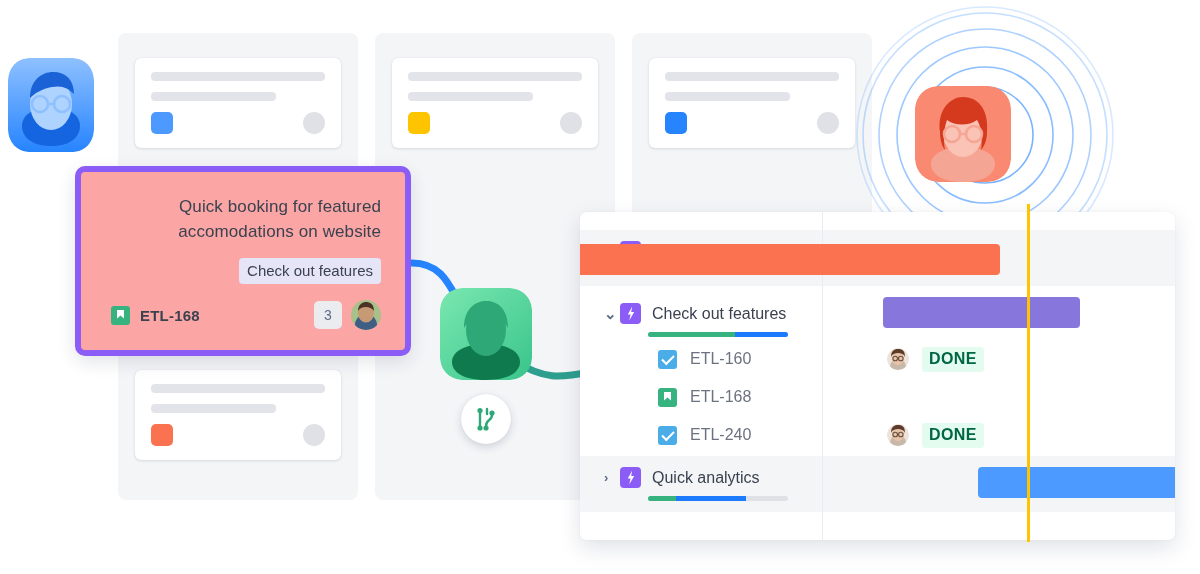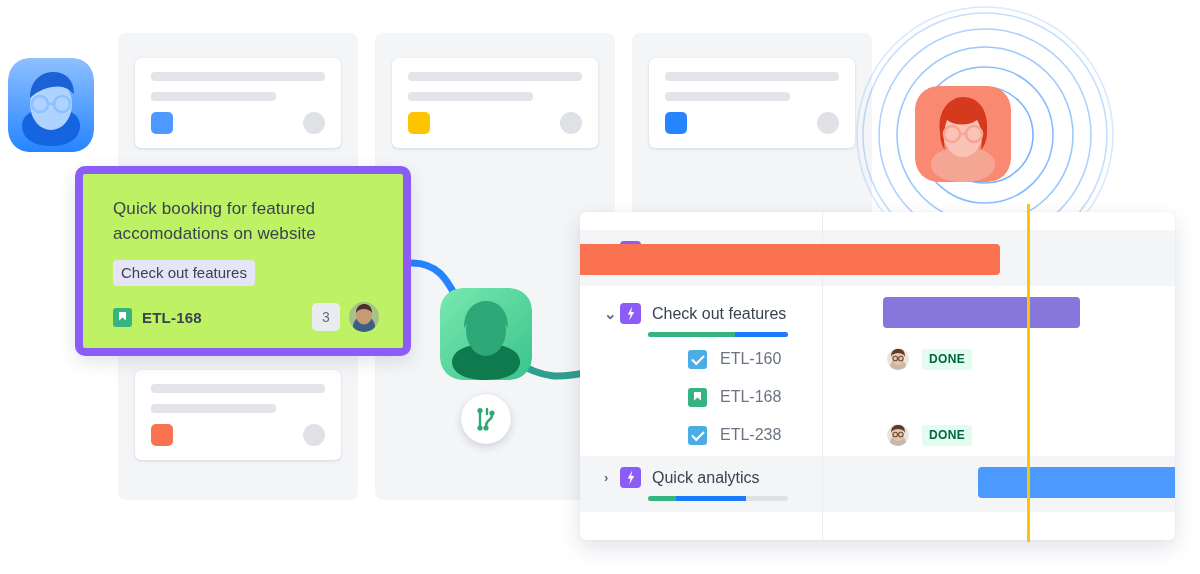--- a/index.html
+++ b/index.html
@@ -30,23 +30,24 @@
   .kfoot { display: flex; align-items: center; justify-content: space-between; margin-top: 6px; }
   .kbadge { width: 22px; height: 22px; border-radius: 5px; }
   .kavatar { width: 22px; height: 22px; border-radius: 50%; background: #DFE1E6; }
 
   
   .curves { position: absolute; left: 0; top: 0; width: 1200px; height: 574px; pointer-events: none; }
 
   
   #featured-card {
     position: absolute; left: 75px; top: 166px; width: 336px; height: 190px;
-    background: #bef264; border: 8px solid #8b5cf6; border-radius: 10px;
+    background: #fca5a5; border: 6px solid #8b5cf6; border-radius: 10px;
     box-shadow: 0 6px 18px rgba(9,30,66,.12);
     padding: 22px 24px 0 30px;
+    text-align: right;
   }
   #featured-card .title {
     font-size: 17px; line-height: 25px; color: #3a4250; letter-spacing: .1px;
   }
   .epic-chip {
     display: inline-block; margin-top: 14px; padding: 4px 8px 5px 8px;
     background: #E6E4F7; border-radius: 4px;
     font-size: 15px; color: #3a4250;
   }
   .fcard-foot {
@@ -113,29 +114,29 @@
     content: ""; position: absolute; left: 7px; top: 3.5px; width: 8px; height: 14px;
     background: #fff;
     clip-path: polygon(65% 0, 10% 58%, 45% 58%, 28% 100%, 90% 40%, 52% 40%);
   }
   .epic-name { margin-left: 11px; font-size: 16px; color: #3a4250; white-space: nowrap; }
   .prog { position: absolute; left: 68px; height: 5px; width: 140px; border-radius: 3px; background: #DFE1E6; overflow: hidden; display: flex; }
   .prog .seg { height: 100%; }
   .prog .seg.green { background: #36B37E; }
   .prog .seg.blue { background: #1D7AFC; }
 
-  .task-row-left { display: flex; align-items: center; padding-left: 108px; height: 100%; }
+  .task-row-left { display: flex; align-items: center; padding-left: 78px; height: 100%; }
   .task-key { margin-left: 13px; font-size: 16px; color: #6B7280; }
 
   .tl-right { position: absolute; left: 243px; width: 352px; height: 100%; }
   .status-wrap { display: flex; align-items: center; height: 100%; padding-left: 64px; }
   .mini-avatar { width: 22px; height: 22px; border-radius: 50%; overflow: hidden; flex: 0 0 auto; }
   .status-badge {
     margin-left: 13px; padding: 3px 7px 4px 7px; border-radius: 3px;
-    font-size: 12px; font-weight: bold; letter-spacing: .4px;
+    font-size: 16px; font-weight: bold; letter-spacing: .4px;
   }
   .status-badge.done { background: #E3FCEF; color: #006644; }
   .status-badge.inprogress { background: #DEEBFF; color: #0747A6; }
 
   .gbar { position: absolute; height: 31px; border-radius: 4px; }
   #today-line { position: absolute; left: 1027px; top: 204px; width: 3px; height: 338px; background: #FFC400; z-index: 6; }
 </style>
 </head>
 <body>
 
@@ -343,21 +344,21 @@
     <div class="tl-left" style="top:166px; height:38px;">
       <div class="task-row-left">
         <div class="story-icon"></div>
         <div class="task-key">ETL-168</div>
       </div>
     </div>
 
     <div class="tl-left" style="top:204px; height:38px;">
       <div class="task-row-left">
         <div class="task-icon"></div>
-        <div class="task-key">ETL-238</div>
+        <div class="task-key">ETL-240</div>
       </div>
     </div>
     <div class="tl-right" style="top:204px; height:38px;">
       <div class="status-wrap">
         <svg class="mini-avatar" viewBox="0 0 22 22">
           <g clip-path="url(#cp2)">
             <rect width="22" height="22" fill="#EDE3DA"></rect>
             <circle cx="11" cy="19" r="8" fill="#C8B8AA"></circle>
             <ellipse cx="11" cy="10" rx="6" ry="7" fill="#E8C3A8"></ellipse>
             <path d="M4 9 C 4 2, 8 1, 11 1 C 15 1, 18 2, 18 9 C 17 6, 14 5, 11 5 C 8 5, 5 6, 4 9 Z" fill="#5B3B2A"></path>

